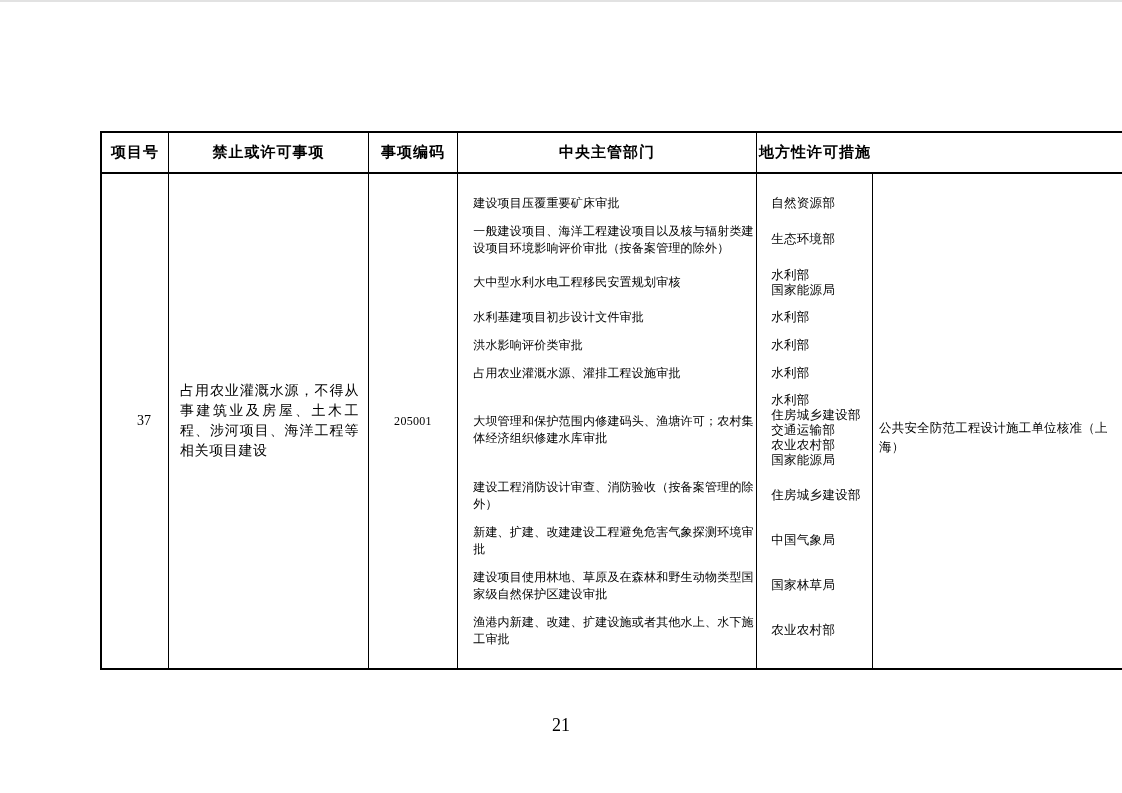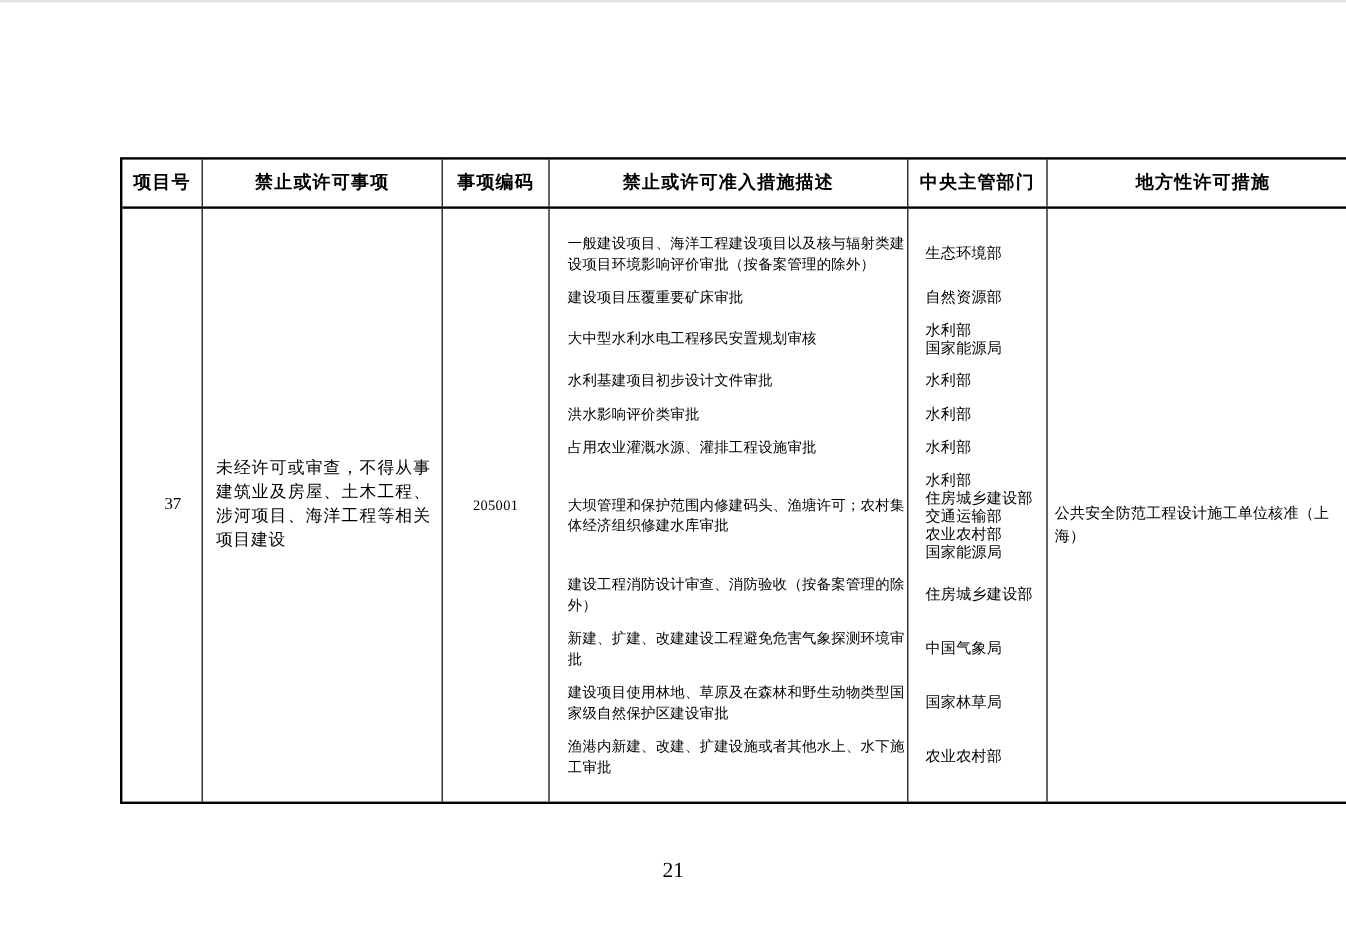--- a/index.html
+++ b/index.html
@@ -114,42 +114,41 @@
 </head>
 <body>
 
 <div class="page-edge-line"></div>
 
 <div class="doc-table">
   <div class="thead">
     <div class="th">项目号</div>
     <div class="th">禁止或许可事项</div>
     <div class="th">事项编码</div>
-    <div class="th">禁止或许可准入措施描述</div>
     <div class="th">中央主管部门</div>
     <div class="th">地方性许可措施</div>
   </div>
   <div class="tbody">
     <div class="td center project-no">37</div>
     <div class="td">
-      <div class="item-cell">未经许可或审查，不得从事建筑业及房屋、土木工程、涉河项目、海洋工程等相关项目建设</div>
+      <div class="item-cell">占用农业灌溉水源，不得从事建筑业及房屋、土木工程、涉河项目、海洋工程等相关项目建设</div>
     </div>
     <div class="td center code-cell">205001</div>
     <div class="td measures-cell">
       <div class="col-divider"></div>
       <div class="measures-list">
 
   <div class="pair">
+    <div class="desc">建设项目压覆重要矿床审批</div>
+    <div class="dept">自然资源部</div>
+  </div>
+
+  <div class="pair">
     <div class="desc">一般建设项目、海洋工程建设项目以及核与辐射类建设项目环境影响评价审批（按备案管理的除外）</div>
     <div class="dept">生态环境部</div>
-  </div>
-
-  <div class="pair">
-    <div class="desc">建设项目压覆重要矿床审批</div>
-    <div class="dept">自然资源部</div>
   </div>
 
   <div class="pair">
     <div class="desc">大中型水利水电工程移民安置规划审核</div>
     <div class="dept">水利部
 国家能源局</div>
   </div>
 
   <div class="pair">
     <div class="desc">水利基建项目初步设计文件审批</div>

